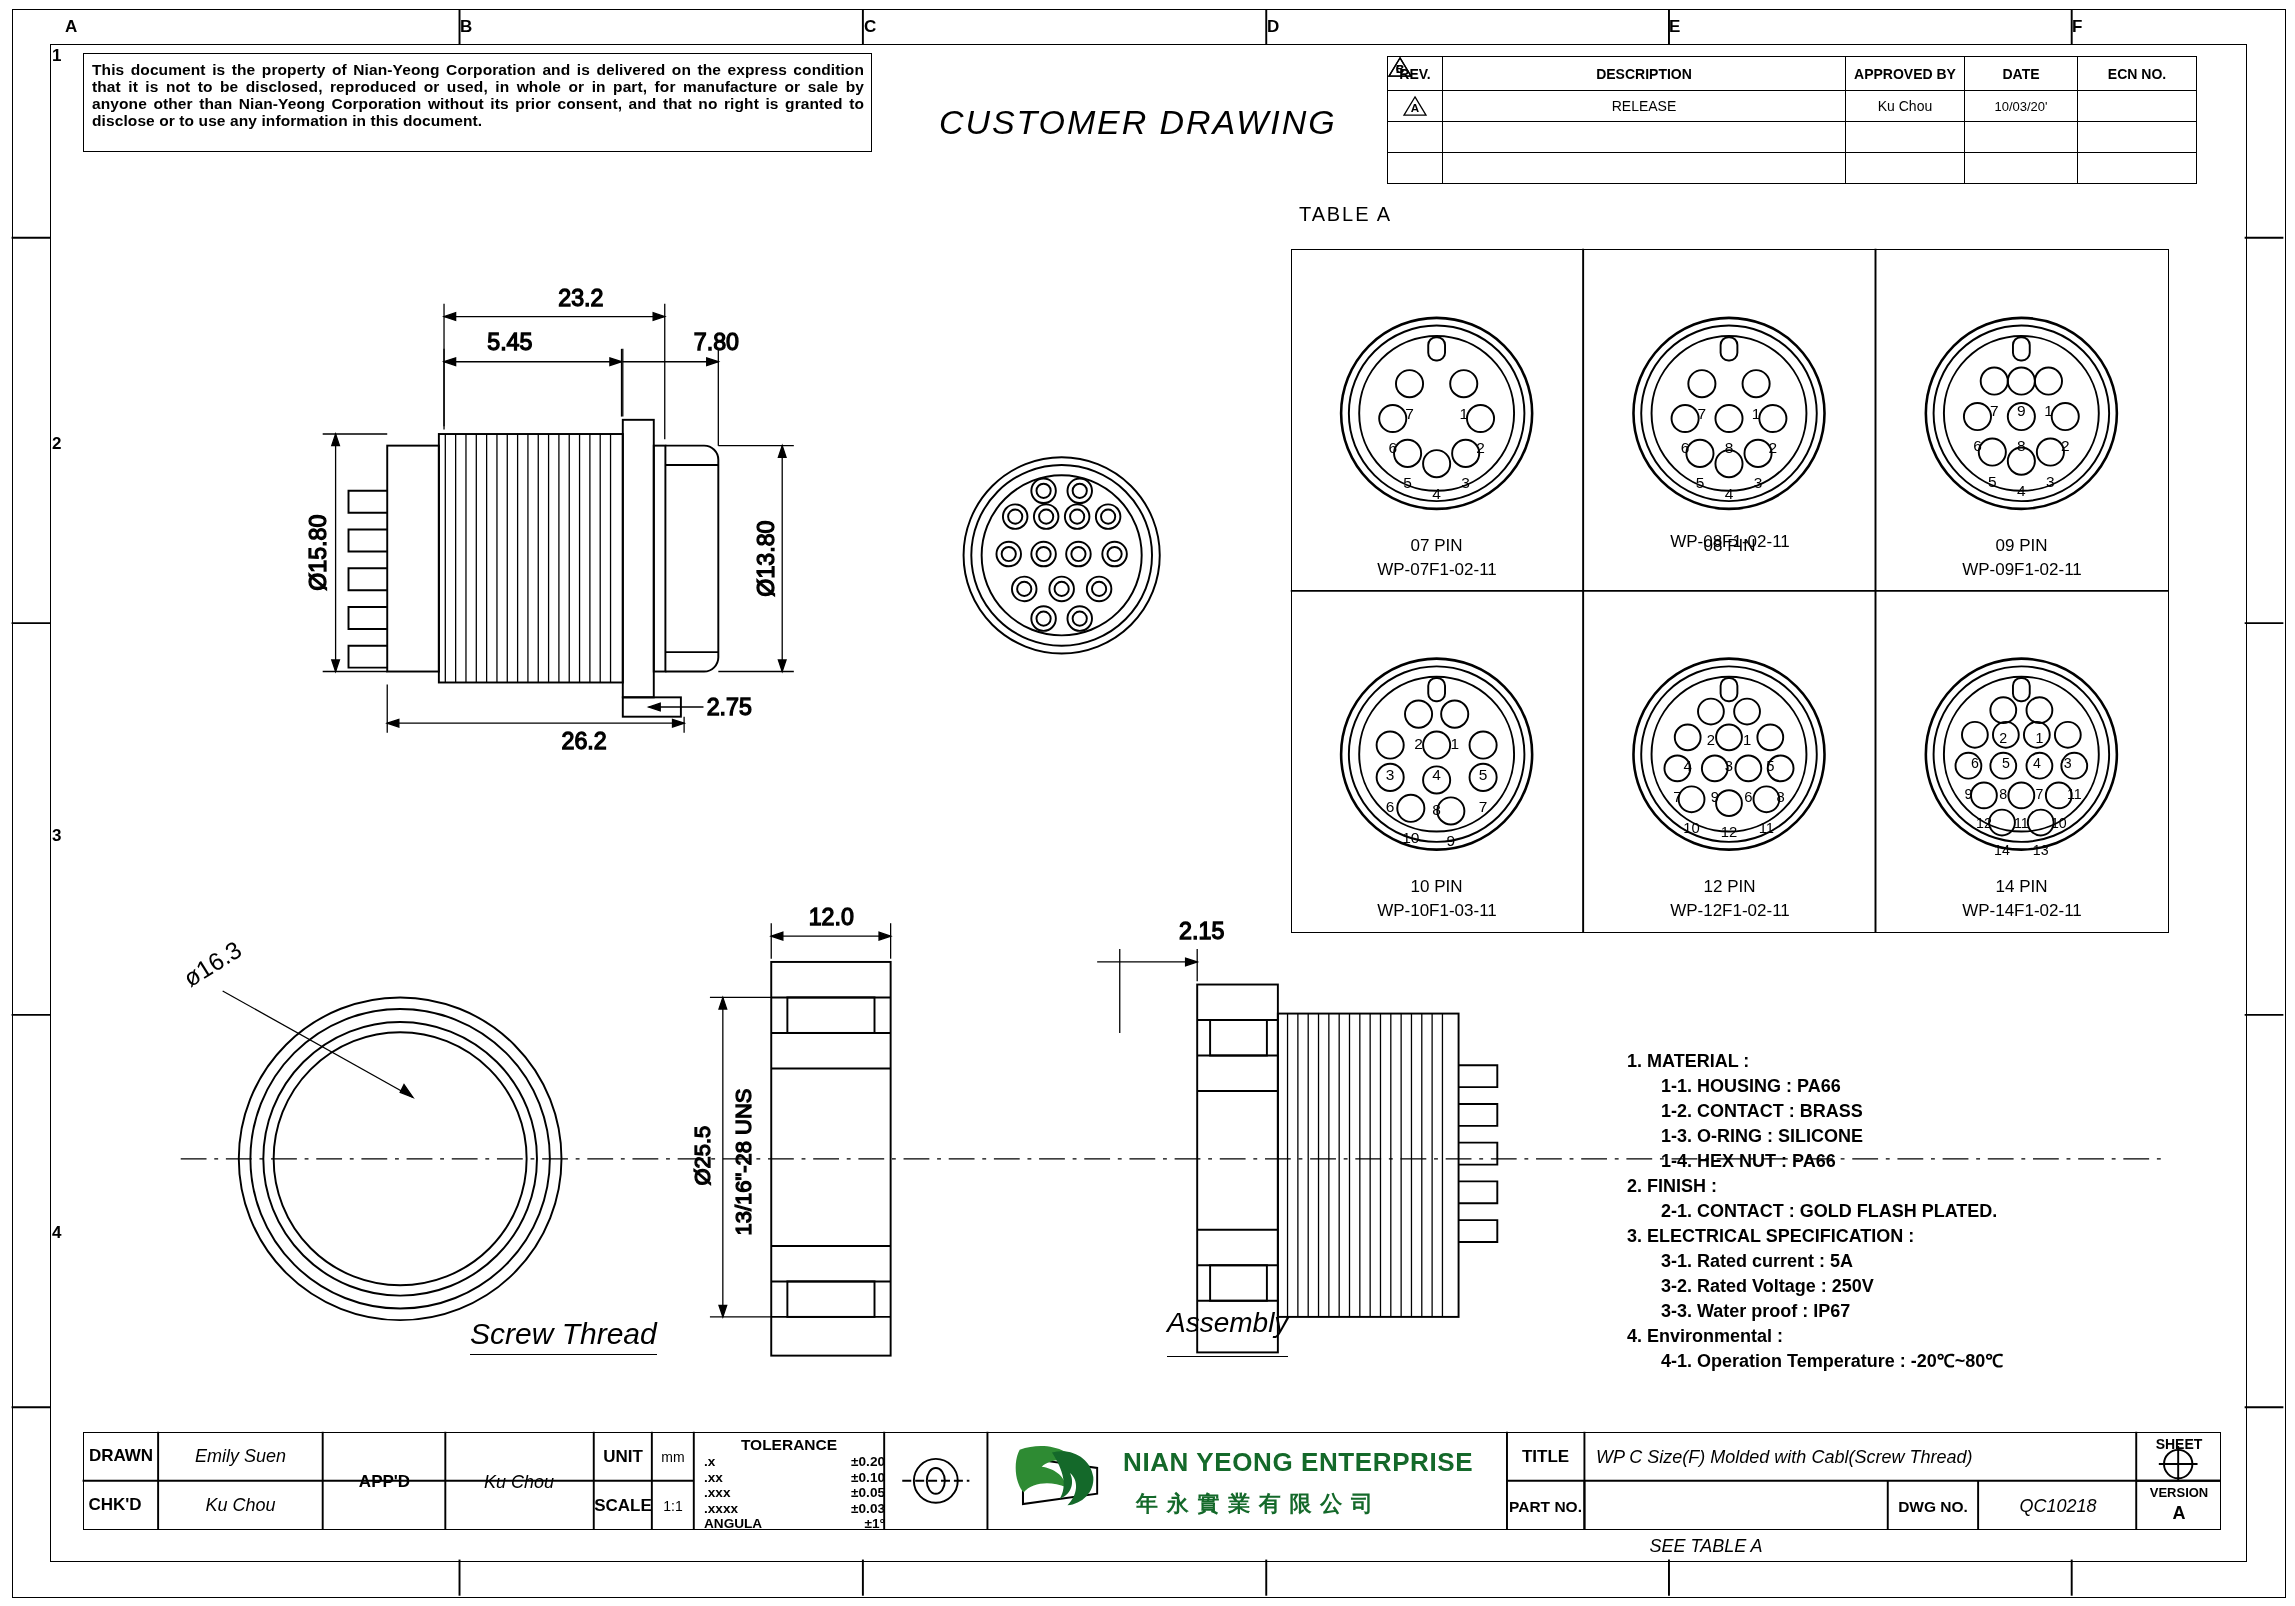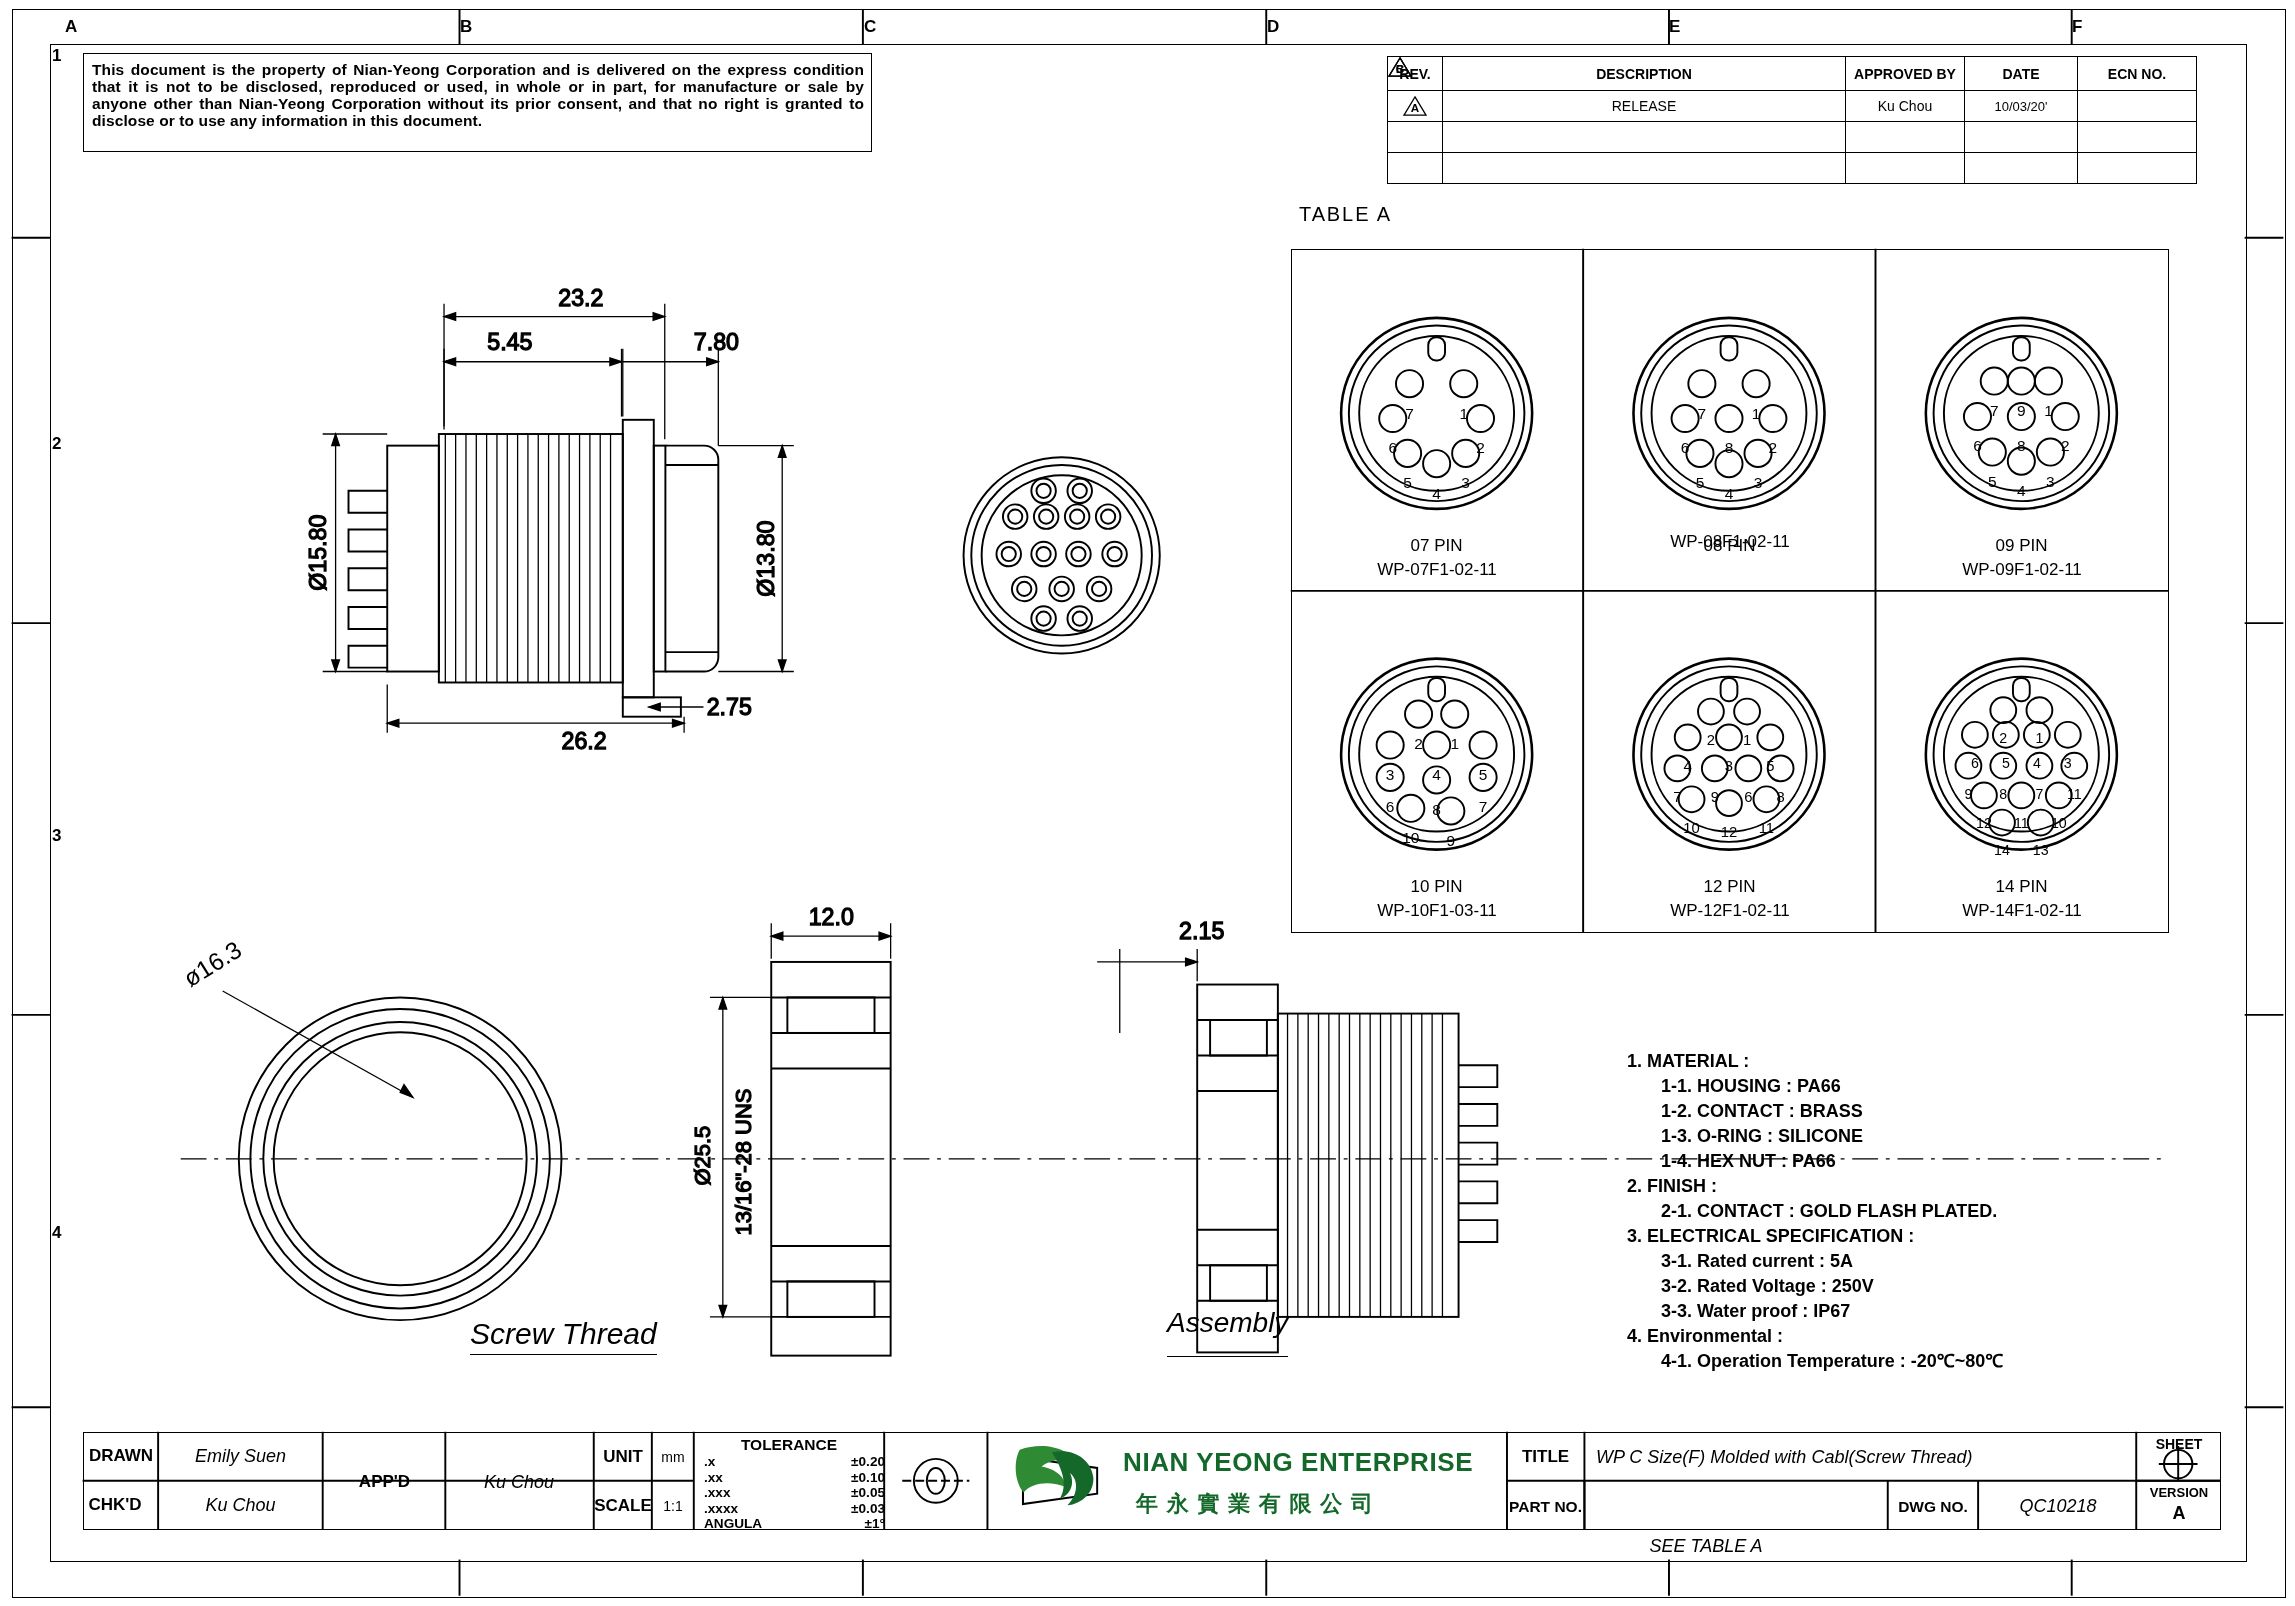--- a/index.html
+++ b/index.html
@@ -54,20 +54,21 @@
       <line x1="1337" y1="2416" x2="1337" y2="2472"></line>
       <line x1="1962" y1="2416" x2="1962" y2="2472"></line>
       <line x1="2586" y1="2416" x2="2586" y2="2472"></line>
       <line x1="3210" y1="2416" x2="3210" y2="2472"></line>
     </g>
   </svg>
 
   <div class="cell" style="left:83px;top:53px;width:789px;height:99px;border-width:1.9px;"></div>
   <div class="txt" style="left:92px;top:61px;width:772px;font-size:15.5px;line-height:17px;white-space:normal;text-align:justify;font-weight:600;letter-spacing:0.1px;">This document is the property of Nian-Yeong Corporation and is delivered on the express condition that it is not to be disclosed, reproduced or used, in whole or in part, for manufacture or sale by anyone other than Nian-Yeong Corporation without its prior consent, and that no right is granted to disclose or to use any information in this  document.</div>
 
+  <div class="txt ital" style="left:939px;top:103px;font-size:34px;letter-spacing:1.9px;">CUSTOMER DRAWING</div>
 
   <div style="position:absolute;left:1387px;top:56px;">
     <table style="border-collapse:collapse;font-size:14px;font-weight:bold;">
       <tbody>
           <tr>
         <td class="c" style="border:1.9px solid #000;width:52px;height:31px;">REV.</td>
         <td class="c" style="border:1.9px solid #000;width:400px;height:31px;">DESCRIPTION</td>
         <td class="c" style="border:1.9px solid #000;width:116px;height:31px;">APPROVED BY</td>
         <td class="c" style="border:1.9px solid #000;width:110px;height:31px;">DATE</td>
         <td class="c" style="border:1.9px solid #000;width:116px;height:31px;">ECN NO.</td>

